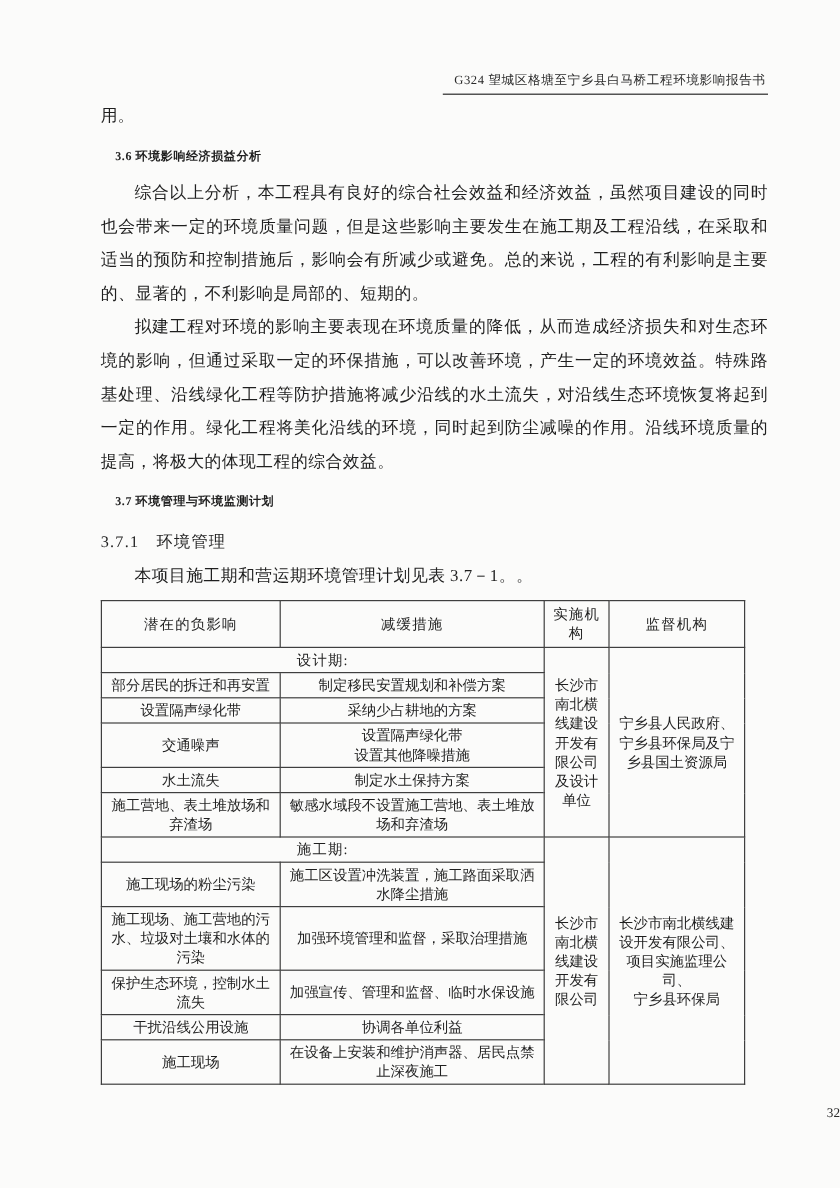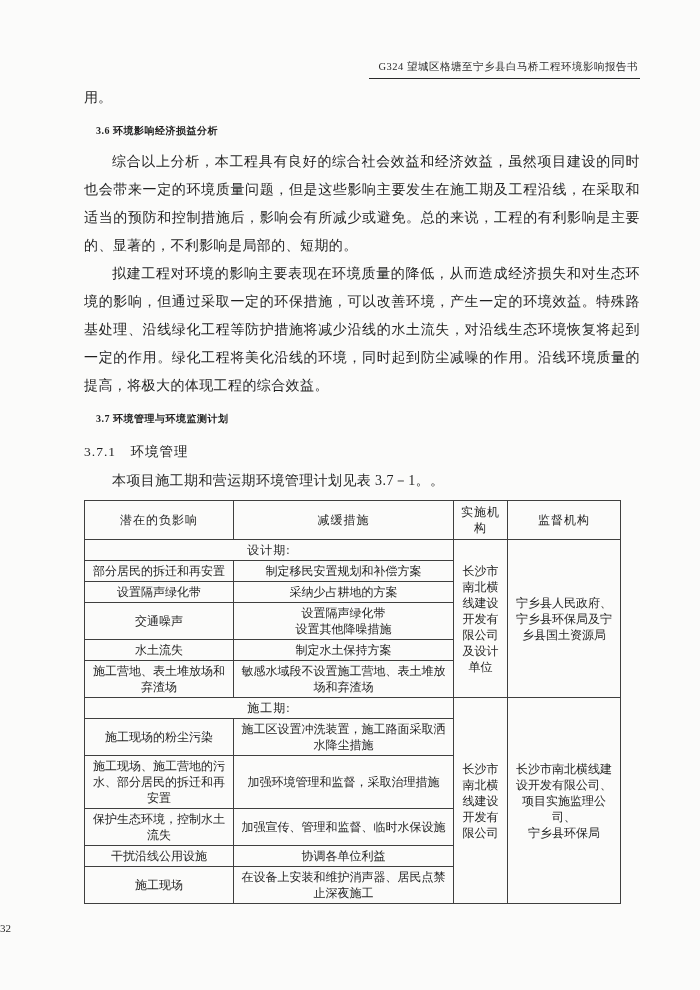--- a/index.html
+++ b/index.html
@@ -100,21 +100,21 @@
     letter-spacing:1px;
   }
   td.ta-left{text-align:left;margin-top:10px;}
   td.pre{white-space:pre-line;}
   td.org{white-space:pre-line;}
   
   .page-number{
     position:absolute;
     top:922px;left:0;
     width:100%;
-    text-align:left;
+    text-align:right;
     font-size:11px;
     color:#2a2a2a;
   }
 </style>
 </head>
 <body>
 
 <div class="page">
 
   <div class="running-header">G324 望城区格塘至宁乡县白马桥工程环境影响报告书</div>
@@ -185,21 +185,21 @@
             <td colspan="2" class="phase-label">施工期:</td>
             <td rowspan="6" class="org">长沙市南北横线建设开发有限公司</td>
             <td rowspan="6" class="org">长沙市南北横线建设开发有限公司、项目实施监理公司、
 宁乡县环保局</td>
           </tr>
           <tr>
             <td>施工现场的粉尘污染</td>
             <td>施工区设置冲洗装置，施工路面采取洒水降尘措施</td>
           </tr>
           <tr>
-            <td>施工现场、施工营地的污水、部分居民的拆迁和再安置</td>
+            <td>施工现场、施工营地的污水、垃圾对土壤和水体的污染</td>
             <td>加强环境管理和监督，采取治理措施</td>
           </tr>
           <tr>
             <td>保护生态环境，控制水土流失</td>
             <td>加强宣传、管理和监督、临时水保设施</td>
           </tr>
           <tr>
             <td>干扰沿线公用设施</td>
             <td>协调各单位利益</td>
           </tr>

